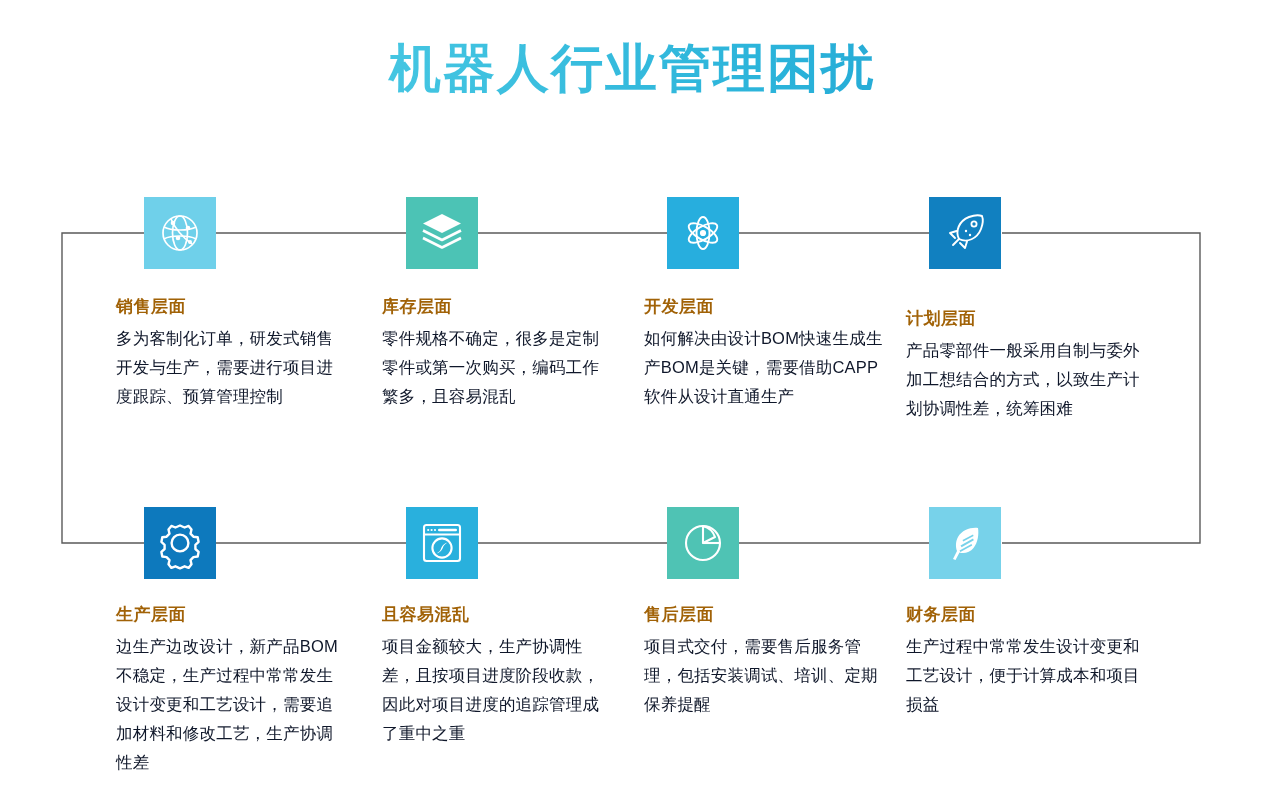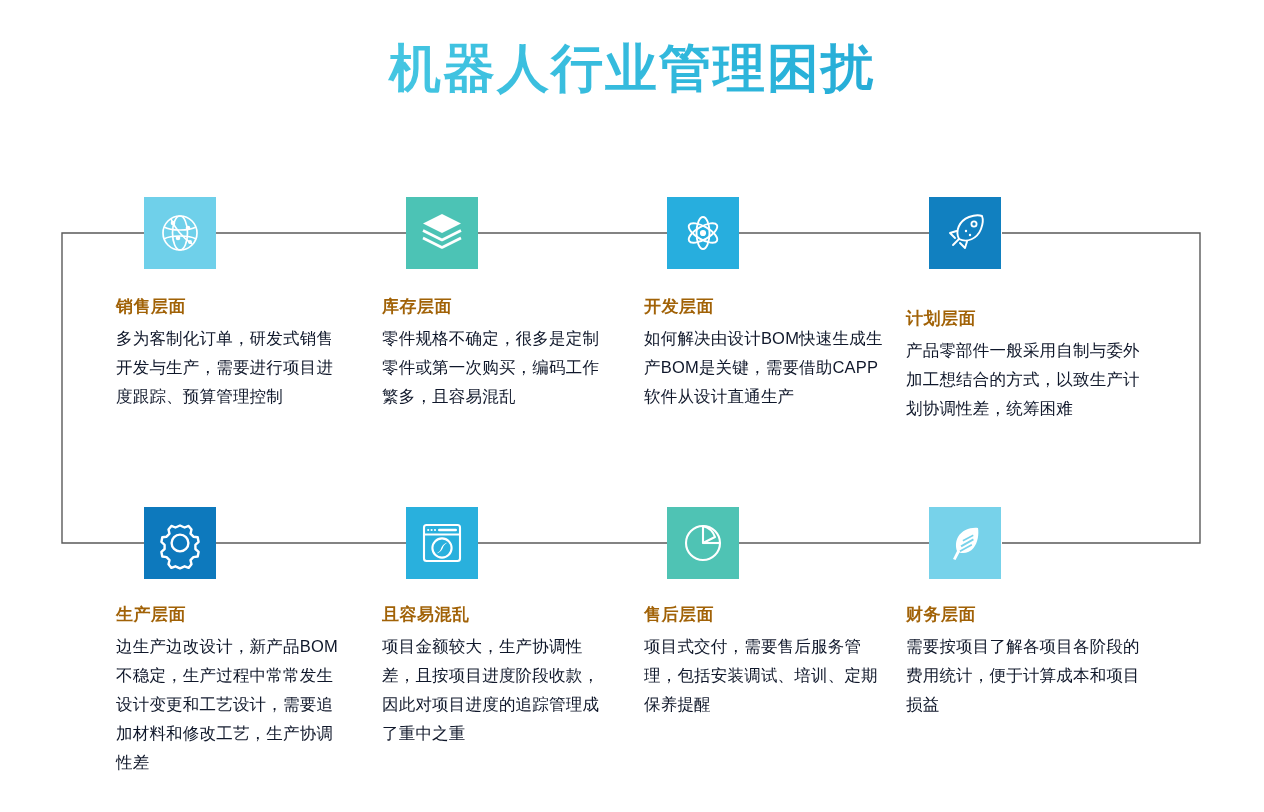--- a/index.html
+++ b/index.html
@@ -228,16 +228,16 @@
     <p class="bd">项目金额较大，生产协调性差，且按项目进度阶段收款，因此对项目进度的追踪管理成了重中之重</p>
   </div>
 
   <div class="block wide" style="left:644px;top:602px;">
     <p class="hd">售后层面</p>
     <p class="bd">项目式交付，需要售后服务管理，包括安装调试、培训、定期保养提醒</p>
   </div>
 
   <div class="block wide" style="left:906px;top:602px;">
     <p class="hd">财务层面</p>
-    <p class="bd">需要按项目了解各项目各阶段的费用统计，便于计算成本和项目损益</p>
+    <p class="bd">生产过程中常常发生设计变更和工艺设计，便于计算成本和项目损益</p>
   </div>
 
 </div>
 
 </body></html>

